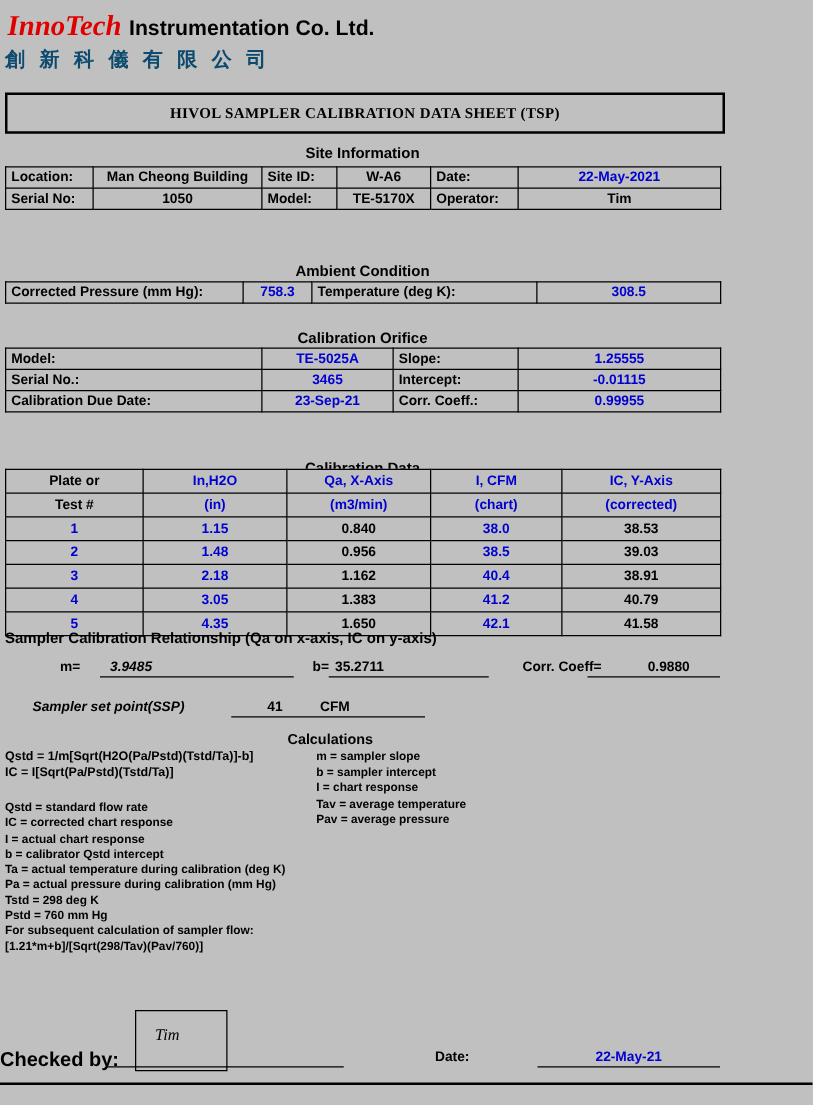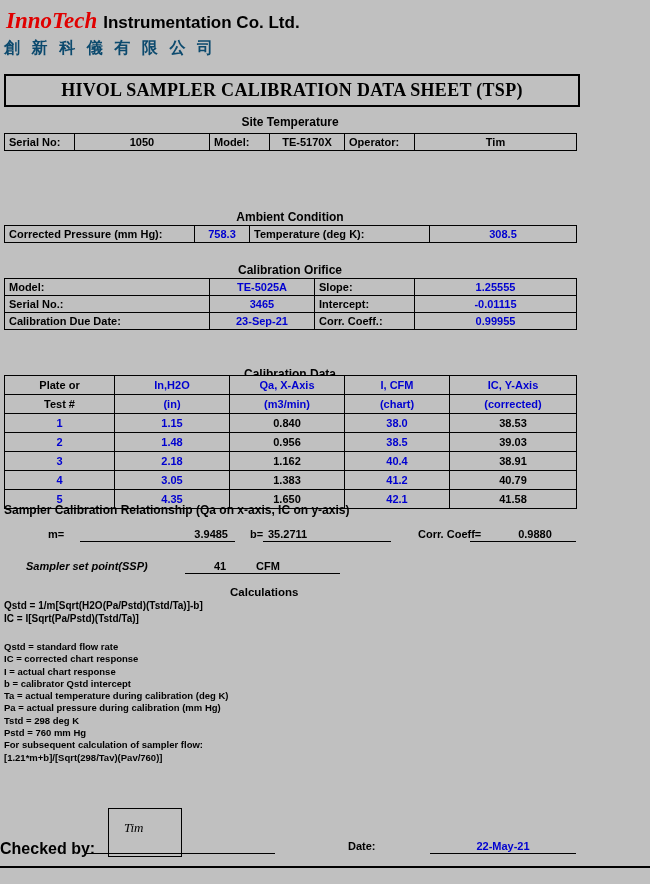--- a/index.html
+++ b/index.html
@@ -62,21 +62,21 @@
     height: 29px;
     border: 2px solid #000;
     background: #c0c0c0;
     display: flex;
     align-items: center;
     justify-content: center;
   }
   .title-box span {
     font-family: "Liberation Serif", serif;
     font-weight: bold;
-    font-size: 18px;
+    font-size: 12px;
     letter-spacing: 0.3px;
   }
   
   .section-head {
     position: absolute;
     font-weight: bold;
     font-size: 12px;
     text-align: center;
     width: 572px;
     left: 4px;
@@ -238,32 +238,40 @@
 
   <div class="brandline">
     <span class="brand-inno">InnoTech</span><span class="brand-rest">Instrumentation Co. Ltd.</span>
   </div>
   <div class="brand-cn">創 新 科 儀 有 限 公 司</div>
 
   <div class="title-box">
     <span>HIVOL SAMPLER CALIBRATION  DATA SHEET (TSP)</span>
   </div>
 
-  <div class="section-head" style="top:115px;">Site Temperature</div>
+  <div class="section-head" style="top:115px;">Site Information</div>
   <table class="grid" id="site-table">
     <colgroup>
       <col style="width:70px">
         <col style="width:135px">
         <col style="width:60px">
       <col style="width:75px">
         <col style="width:70px">
         <col style="width:162px">
     </colgroup>
     <tbody>
       <tr>
+        <td class="lbl">Location:</td>
+        <td class="val-black">Man Cheong Building</td>
+        <td class="lbl">Site ID:</td>
+        <td class="val-black">W-A6</td>
+        <td class="lbl">Date:</td>
+        <td class="val-blue">22-May-2021</td>
+      </tr>
+      <tr>
         <td class="lbl">Serial No:</td>
         <td class="val-black">1050</td>
         <td class="lbl">Model:</td>
         <td class="val-black">TE-5170X</td>
         <td class="lbl">Operator:</td>
         <td class="val-black">Tim</td>
       </tr>
     </tbody>
   </table>
 
@@ -373,21 +381,21 @@
         <td class="val-black">1.650</td>
         <td class="val-blue">42.1</td>
         <td class="val-black">41.58</td>
       </tr>
     </tbody>
   </table>
 
   <div class="rel-label">Sampler Calibration Relationship (Qa on x-axis, IC on y-axis)</div>
 
   <div class="rel-row" style="left:48px; top:528px;">m=</div>
-  <div class="rel-row" style="left:88px; top:528px; width:140px; text-align:right;">3.9485</div>
+  <div class="rel-row" style="left:88px; top:528px; width:140px; text-align:left;font-style:italic;">3.9485</div>
   <div style="position:absolute;left:80px;top:541px;width:155px;border-bottom:1px solid #000;"></div>
 
   <div class="rel-row" style="left:250px; top:528px;">b=</div>
   <div class="rel-row" style="left:268px; top:528px; width:120px; text-align:left;">35.2711</div>
   <div style="position:absolute;left:263px;top:541px;width:128px;border-bottom:1px solid #000;"></div>
 
   <div class="rel-row" style="left:418px; top:528px;">Corr. Coeff=</div>
   <div class="rel-row" style="left:495px; top:528px; width:80px; text-align:center;">0.9880</div>
   <div style="position:absolute;left:470px;top:541px;width:106px;border-bottom:1px solid #000;"></div>
 
@@ -396,20 +404,27 @@
   <div class="rel-row" style="left:256px; top:560px;">CFM</div>
   <div style="position:absolute;left:185px;top:573px;width:155px;border-bottom:1px solid #000;"></div>
 
   <div class="calc-head">Calculations</div>
 
   <div class="formula-col">
     <div>Qstd = 1/m[Sqrt(H2O(Pa/Pstd)(Tstd/Ta)]-b]</div>
     <div>IC = I[Sqrt(Pa/Pstd)(Tstd/Ta)]</div>
   </div>
 
+  <div class="legend-col">
+    <div>m   = sampler slope</div>
+    <div>b   = sampler intercept</div>
+    <div>I   = chart response</div>
+    <div>Tav = average temperature</div>
+    <div>Pav = average pressure</div>
+  </div>
 
   <div class="defs-col">
     <div>Qstd = standard flow rate</div>
     <div>IC = corrected chart response</div>
     <div>I = actual chart response</div>
     <div>b = calibrator Qstd intercept</div>
     <div>Ta = actual temperature during calibration (deg K)</div>
     <div>Pa = actual pressure during calibration (mm Hg)</div>
     <div>Tstd = 298 deg K</div>
     <div>Pstd = 760 mm Hg</div>

